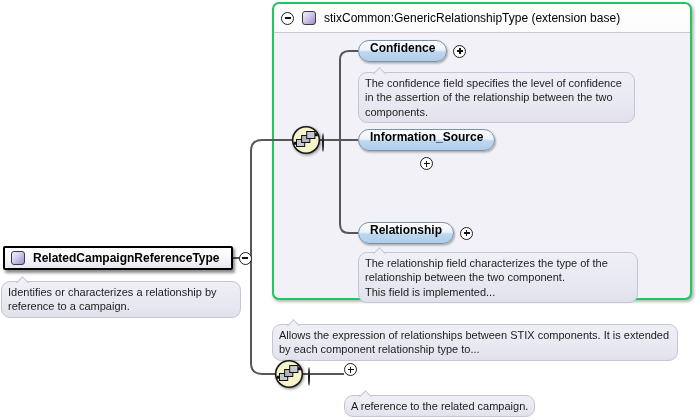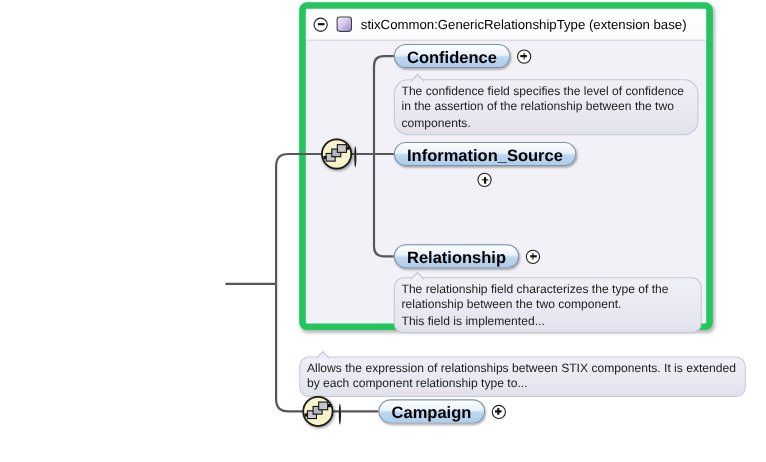--- a/index.html
+++ b/index.html
@@ -3,22 +3,22 @@
 <meta charset="utf-8">
 <style>
   * { margin:0; padding:0; box-sizing:border-box; }
   html,body { background:#fff; }
   body { font-family:"Liberation Sans","DejaVu Sans",sans-serif; }
 
   .stage { position:relative; width:696px; height:420px; background:#fff; overflow:hidden; }
 
   
   .ext-box {
-    position:absolute; left:272px; top:2px; width:376px; height:298px;
-    background:#f1f1f7; border:6px solid #22c55e; border-radius:7px;
+    position:absolute; left:272px; top:2px; width:420px; height:298px;
+    background:#f1f1f7; border:2px solid #22c55e; border-radius:7px;
     box-shadow:1.5px 2px 3px rgba(0,0,0,.28);
     z-index:1;
   }
   .ext-header {
     height:29px; display:flex; align-items:center; gap:8px; padding-left:7px;
     background:linear-gradient(180deg,#ffffff 0%,#fbfbfd 100%);
     border-bottom:1px solid #c9c9ce; border-radius:7px 7px 0 0;
     font-size:12px; color:#000;
   }
 
@@ -38,25 +38,25 @@
     font-size:12px; font-weight:bold; color:#000; white-space:nowrap;
   }
 
   .type-icon {
     width:14px; height:14px; flex:0 0 auto;
     border:1px solid #3c3c46; border-radius:3px;
     background:linear-gradient(135deg,#f4effc 0%,#d4c9ec 45%,#9b8ac9 100%);
   }
 
   .pill {
-    display:inline-flex; align-items:flex-end; height:22px; padding:0 11px;
+    display:inline-flex; align-items:flex-start; height:22px; padding:0 11px;
     border:1px solid #7e91a6; border-radius:11px;
     background:linear-gradient(180deg,#fdfeff 0%,#e9f2fb 45%,#bdd7ef 55%,#afcdea 100%);
     box-shadow:1px 1.5px 2px rgba(0,0,0,.3);
-    font-size:15px; font-weight:bold; color:#000; white-space:nowrap;
+    font-size:12px; font-weight:bold; color:#000; white-space:nowrap;
   }
 
   .handle {
     position:relative; width:13px; height:13px; flex:0 0 auto;
     border:1px solid #1f1f1f; border-radius:50%; background:#fff;
   }
   .handle::before {
     content:""; position:absolute; left:2.5px; right:2.5px; top:50%;
     height:1.4px; margin-top:-0.7px; background:#111;
   }
@@ -102,26 +102,35 @@
       <path d="M 205 258 H 251"></path>
       <path d="M 251 258 V 151 Q 251 140 262 140 H 296"></path>
       <path d="M 251 258 V 363 Q 251 374 262 374 H 286"></path>
       <path d="M 316 140 H 358"></path>
       <path d="M 358 51 H 349 Q 340 51 340 60 V 224 Q 340 233 349 233 H 358"></path>
       <path d="M 298 374 H 344"></path>
     </g>
   </svg>
 
   
-  <div class="doc" style="left:358px; top:72px; width:277px;border-radius:13px;">The confidence field specifies the level of confidence in the assertion of the relationship between the two components.</div>
+  <div class="doc" style="left:1px; top:281px; width:240px;">Identifies or characterizes a relationship by reference to a campaign.</div>
+  <div class="doc" style="left:358px; top:72px; width:277px;">The confidence field specifies the level of confidence in the assertion of the relationship between the two components.</div>
   <div class="doc" style="left:358px; top:252px; width:280px;">The relationship field characterizes the type of the relationship between the two component.
 This field is implemented...</div>
   <div class="doc" style="left:272px; top:324px; width:406px;">Allows the expression of relationships between STIX components. It is extended by each component relationship type to...</div>
+  <div class="doc nowrap" style="left:344px; top:395px;">A reference to the related campaign.</div>
 
   
+  <div class="node row" style="left:3px; top:246px;">
+    <div class="root-box">
+      <span class="type-icon"></span>
+      <span>RelatedCampaignReferenceType</span>
+    </div>
+    <span class="handle"></span>
+  </div>
 
   
   <div class="node" style="left:291px; top:125px;">
     <svg class="seq-icon" viewBox="0 0 30 30">
       <circle cx="15" cy="15" r="13.3" fill="#f7f4cb" stroke="#1a1a1a" stroke-width="1.6"></circle>
       <rect x="3" y="16.8" width="3" height="3" fill="#111"></rect>
       <rect x="23.8" y="8.2" width="3" height="3" fill="#111"></rect>
       <rect x="5.5" y="14.5" width="8.2" height="7" fill="#c6c6ce" stroke="#111" stroke-width="1"></rect>
       <rect x="10.6" y="10.5" width="8.2" height="7" fill="#b4b4be" stroke="#111" stroke-width="1"></rect>
       <rect x="15.7" y="6.5" width="8.2" height="7" fill="#c6c6ce" stroke="#111" stroke-width="1"></rect>
@@ -158,19 +167,16 @@
       <rect x="3" y="16.8" width="3" height="3" fill="#111"></rect>
       <rect x="23.8" y="8.2" width="3" height="3" fill="#111"></rect>
       <rect x="5.5" y="14.5" width="8.2" height="7" fill="#c6c6ce" stroke="#111" stroke-width="1"></rect>
       <rect x="10.6" y="10.5" width="8.2" height="7" fill="#b4b4be" stroke="#111" stroke-width="1"></rect>
       <rect x="15.7" y="6.5" width="8.2" height="7" fill="#c6c6ce" stroke="#111" stroke-width="1"></rect>
     </svg>
   </div>
   <span class="handle node" style="left:306px; top:368px;"></span>
 
   <div class="node row" style="left:344px; top:363px;">
-    <span class="pill">
-      <span>Campaign</span>
-    </span>
     <span class="handle plus"></span>
   </div>
 
 </div>
 
 </body></html>

